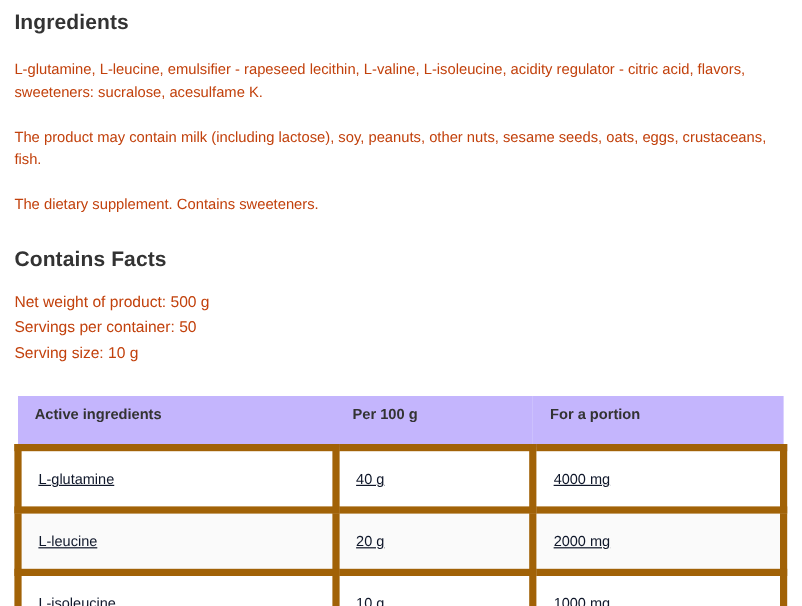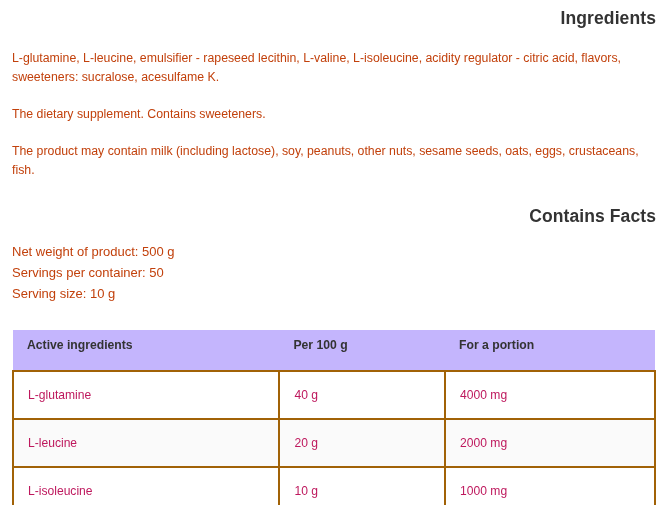--- a/index.html
+++ b/index.html
@@ -17,21 +17,20 @@
   }
   .page {
     padding: 0 12px;
   }
   h2.section-title {
     font-size: 17.5px;
     font-weight: bold;
     color: #333333;
     margin: 0;
     letter-spacing: 0.1px;
-    text-align: right;
   }
   #ingredients-title {
     padding-top: 8px;
   }
   .para {
     font-size: 12.3px;
     line-height: 1.55;
     color: #c2410c;
     margin: 0;
   }
@@ -65,24 +64,25 @@
     text-align: left;
     font-weight: bold;
     color: #333333;
     font-size: 12.2px;
     padding: 8px 14px 18px 14px;
     border: none;
     background: #c4b5fd;
   }
   table.nutrition td {
     padding: 16px 14px;
-    border: 2px solid #a16207;
-    color: #be185d;
+    border: 6px solid #a16207;
+    color: #0f172a;
     vertical-align: middle;
     height: 47px;
+    text-decoration: underline;
   }
   table.nutrition tbody tr:nth-child(odd) td {
     background: #ffffff;
   }
   table.nutrition tbody tr:nth-child(even) td {
     background: #fafafa;
   }
   table.nutrition col.c1 { width: 41.5%; }
   table.nutrition col.c2 { width: 25.8%; }
   table.nutrition col.c3 { width: 32.7%; }
@@ -90,23 +90,23 @@
 </style>
 </head>
 <body>
 
 <div class="page">
 
   <h2 class="section-title" id="ingredients-title">Ingredients</h2>
 
   <p class="para" id="ingredients-list">L-glutamine, L-leucine, emulsifier - rapeseed lecithin, L-valine, L-isoleucine, acidity regulator - citric acid, flavors, sweeteners: sucralose, acesulfame K.</p>
 
+  <p class="para" id="allergen-note">The product may contain milk (including lactose), soy, peanuts, other nuts, sesame seeds, oats, eggs, crustaceans, fish.</p>
+
   <p class="para" id="supplement-note">The dietary supplement. Contains sweeteners.</p>
-
-  <p class="para" id="allergen-note">The product may contain milk (including lactose), soy, peanuts, other nuts, sesame seeds, oats, eggs, crustaceans, fish.</p>
 
   <h2 class="section-title" id="nutrition-title">Contains Facts</h2>
 
   <div class="facts-lines">
     <p class="para">Net weight of product: 500 g</p>
     <p class="para">Servings per container: 50</p>
     <p class="para">Serving size: 10 g</p>
   </div>
 
   <table class="nutrition">

